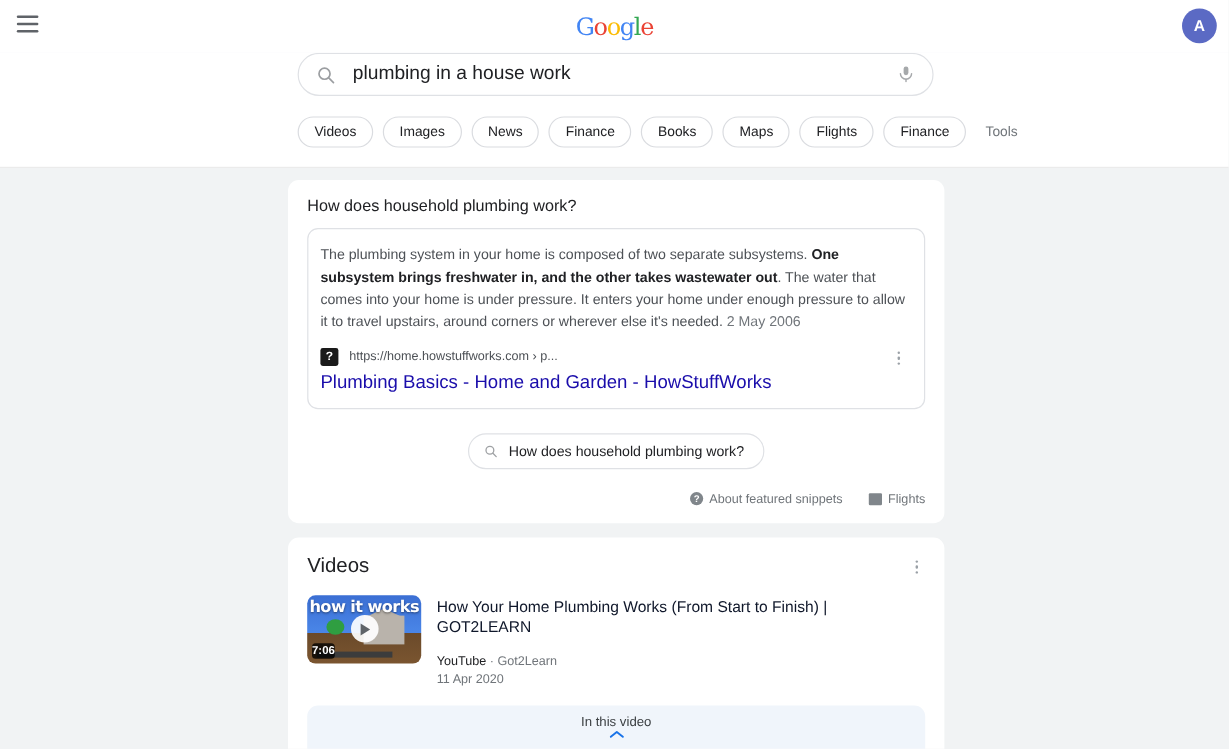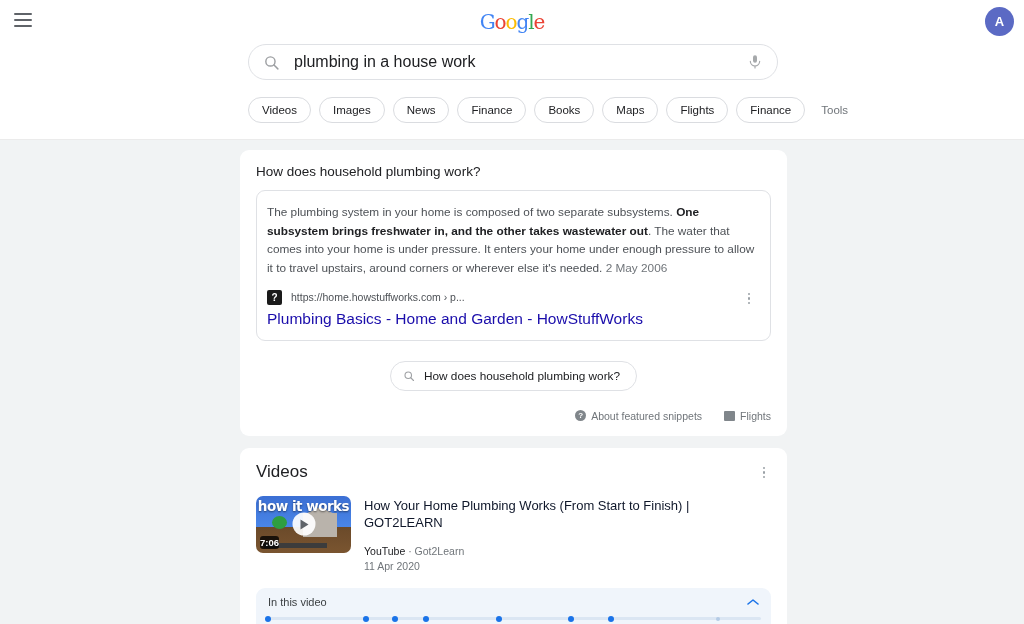--- a/index.html
+++ b/index.html
@@ -227,21 +227,21 @@
   .itv {
     margin-top: 13px;
     background: #f0f5fb;
     border-radius: 9px;
     padding: 8px 0 10px 0;
     position: relative;
     overflow: hidden;
   }
   .itv-head {
     display: flex; align-items: center; justify-content: space-between;
-    padding: 0 12px; margin-bottom: 9px;
+    padding: 0 12px; margin-bottom: 9px; flex-direction: column;
   }
   .itv-head span { font-size: 11px; color: #3c4043; }
   .chev { cursor: pointer; }
   .timeline {
     position: relative; height: 3px; background: #dbe6f3;
     margin: 0 10px 11px 10px; border-radius: 2px;
   }
   .tdot {
     position: absolute; top: 50%; transform: translate(-50%,-50%);
     width: 6px; height: 6px; border-radius: 50%; background: #1a73e8;

